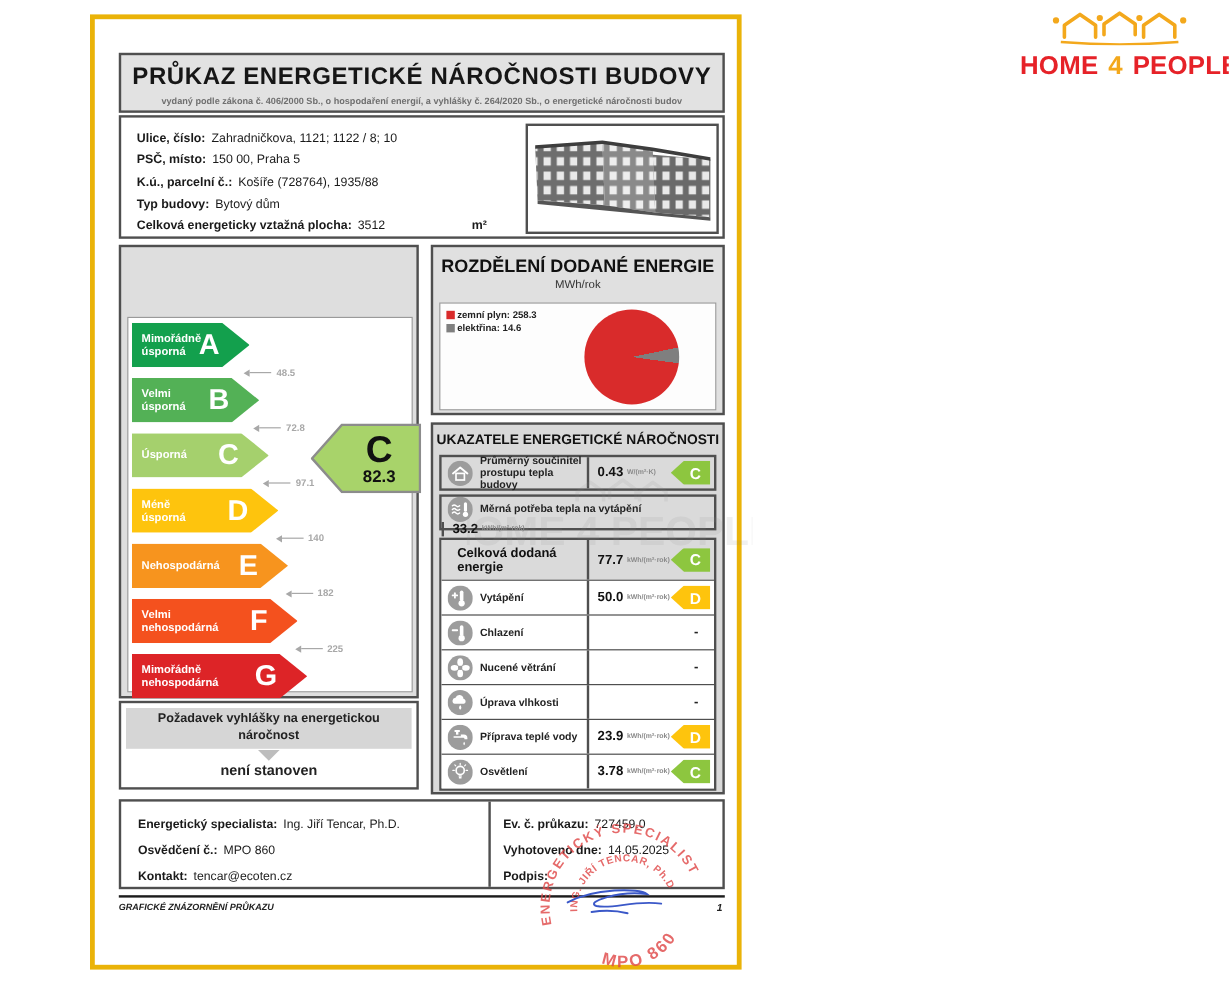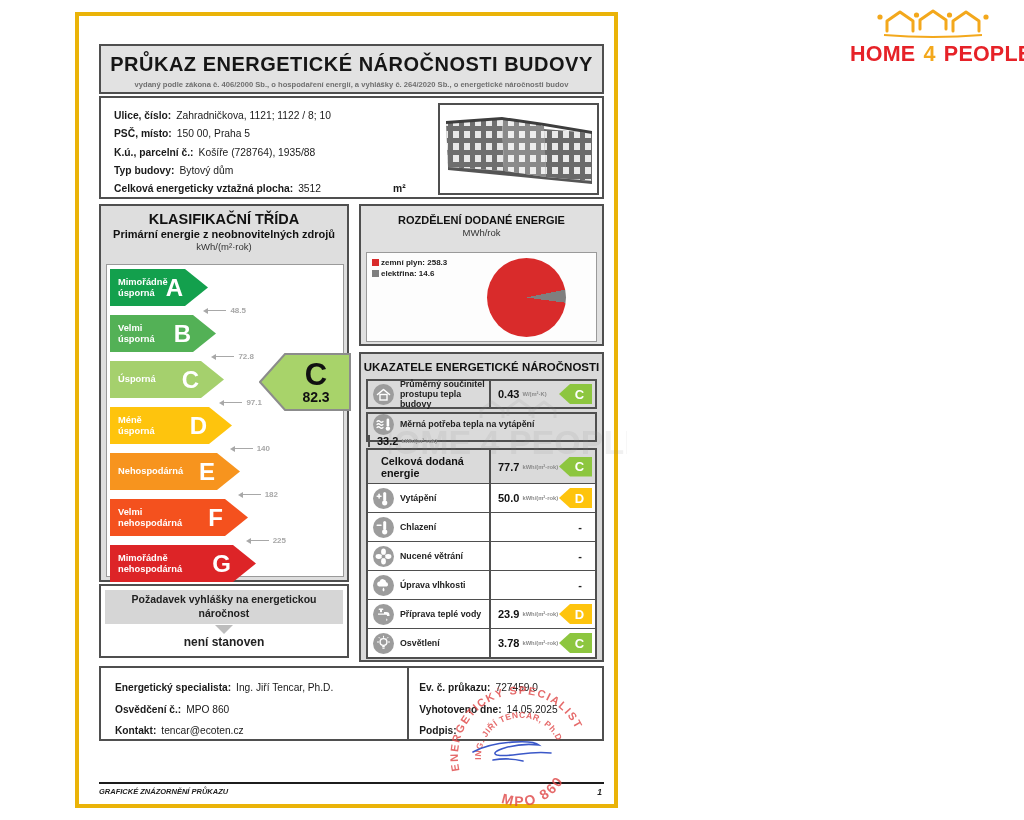--- a/index.html
+++ b/index.html
@@ -41,21 +41,21 @@
 
   
   .req-box { position:absolute; left:20px; top:568px; width:250px; height:74px; border:2px solid #4f4f4f; background:#fff; }
   .req-head { margin:4px; height:34px; background:#d6d6d6; text-align:center; font-size:10.5px; font-weight:bold; color:#222; padding-top:3px; line-height:13.5px; }
   .req-tri { width:0; height:0; border-left:9px solid transparent; border-right:9px solid transparent; border-top:9px solid #bdbdbd; margin:-3px auto 0; }
   .req-val { text-align:center; font-size:12px; font-weight:bold; color:#222; margin-top:1px; }
 
   
   .pie-box { position:absolute; left:280px; top:188px; width:245px; height:142px; border:2px solid #4f4f4f; background:#e0e0e0; }
   .pie-head { text-align:center; padding-top:8px; }
-  .pie-title { font-size:11px; font-weight:bold; color:#111; }
+  .pie-title { font-size:15px; font-weight:bold; color:#111; }
   .pie-unit { font-size:9.5px; color:#333; margin-top:1px; }
   .pie-panel { position:absolute; left:5px; top:46px; width:231px; height:90px; background:#fdfdfd; border:1px solid #9a9a9a; }
   .legend { position:absolute; left:5px; top:5px; }
   .legend-item { display:flex; align-items:center; margin-bottom:2px; }
   .legend-swatch { width:7px; height:7px; margin-right:2px; }
   .legend-text { font-size:8px; font-weight:bold; color:#222; }
   .pie { position:absolute; right:30px; top:5px; width:79px; height:79px; border-radius:50%; }
 
   
   .ind-box { position:absolute; left:280px; top:336px; width:245px; height:310px; border:2px solid #4f4f4f; background:#d9d9d9; }
@@ -81,21 +81,21 @@
   .dash { font-size:11px; font-weight:bold; color:#222; }
   .icon { width:21px; height:21px; flex:0 0 21px; }
 
   
   .footer-box { position:absolute; left:20px; top:650px; width:505px; height:75px; border:2px solid #4f4f4f; display:flex; background:#fff; }
   .f-left { flex:1.6; padding:9px 0 0 14px; }
   .f-right { flex:1; border-left:2px solid #4f4f4f; padding:9px 0 14px 10px; }
   .f-row { font-size:10.2px; color:#1a1a1a; line-height:21.7px; white-space:nowrap; }
   .f-row b { font-weight:bold; margin-right:5px; }
 
-  .pagefoot { position:absolute; left:20px; top:766px; width:505px; border-top:2px solid #1c1c1c; display:flex; justify-content:space-between; padding-top:3px; }
+  .pagefoot { position:absolute; left:20px; top:730px; width:505px; border-top:2px solid #1c1c1c; display:flex; justify-content:space-between; padding-top:3px; }
   .pf-label { font-size:7.5px; font-weight:bold; font-style:italic; color:#222; }
   .pf-page { font-size:8.5px; font-weight:bold; font-style:italic; color:#222; margin-right:2px; }
 
   
   .watermark { position:absolute; left:310px; top:376px; width:238px; pointer-events:none; opacity:.8; }
 
   
   .stamp { position:absolute; left:356px; top:666px; pointer-events:none; }
 
   
@@ -155,25 +155,20 @@
             <polygon points="104,24 152,28 152,76 106,72" fill="#6a6a6a"></polygon>
             <polygon points="104,24 152,28 152,76 106,72" fill="url(#win)"></polygon>
             <polygon points="6,16 62,12 104,18 152,26 152,29 104,21 62,15 6,19" fill="#3d3d3d"></polygon>
             <polygon points="8,62 64,66 106,72 152,76 152,79 8,65" fill="#555555"></polygon>
           </g>
         </svg>
       </div>
     </div>
 
     <div class="class-box">
-      <div class="class-head">
-        <div class="class-title">KLASIFIKAČNÍ TŘÍDA</div>
-        <div class="class-sub">Primární energie z neobnovitelných zdrojů</div>
-        <div class="class-unit">kWh/(m²·rok)</div>
-      </div>
       <div class="bands-panel">
         <div class="band w0" style="background-color: rgb(19, 160, 77);">
             <span class="band-label">Mimořádně úsporná</span>
             <span class="band-letter">A</span>
           </div>
         <div class="threshold t0">
             <span class="th-head"></span>
             <span class="th-line"></span>
             <span class="th-num">48.5</span>
           </div>

